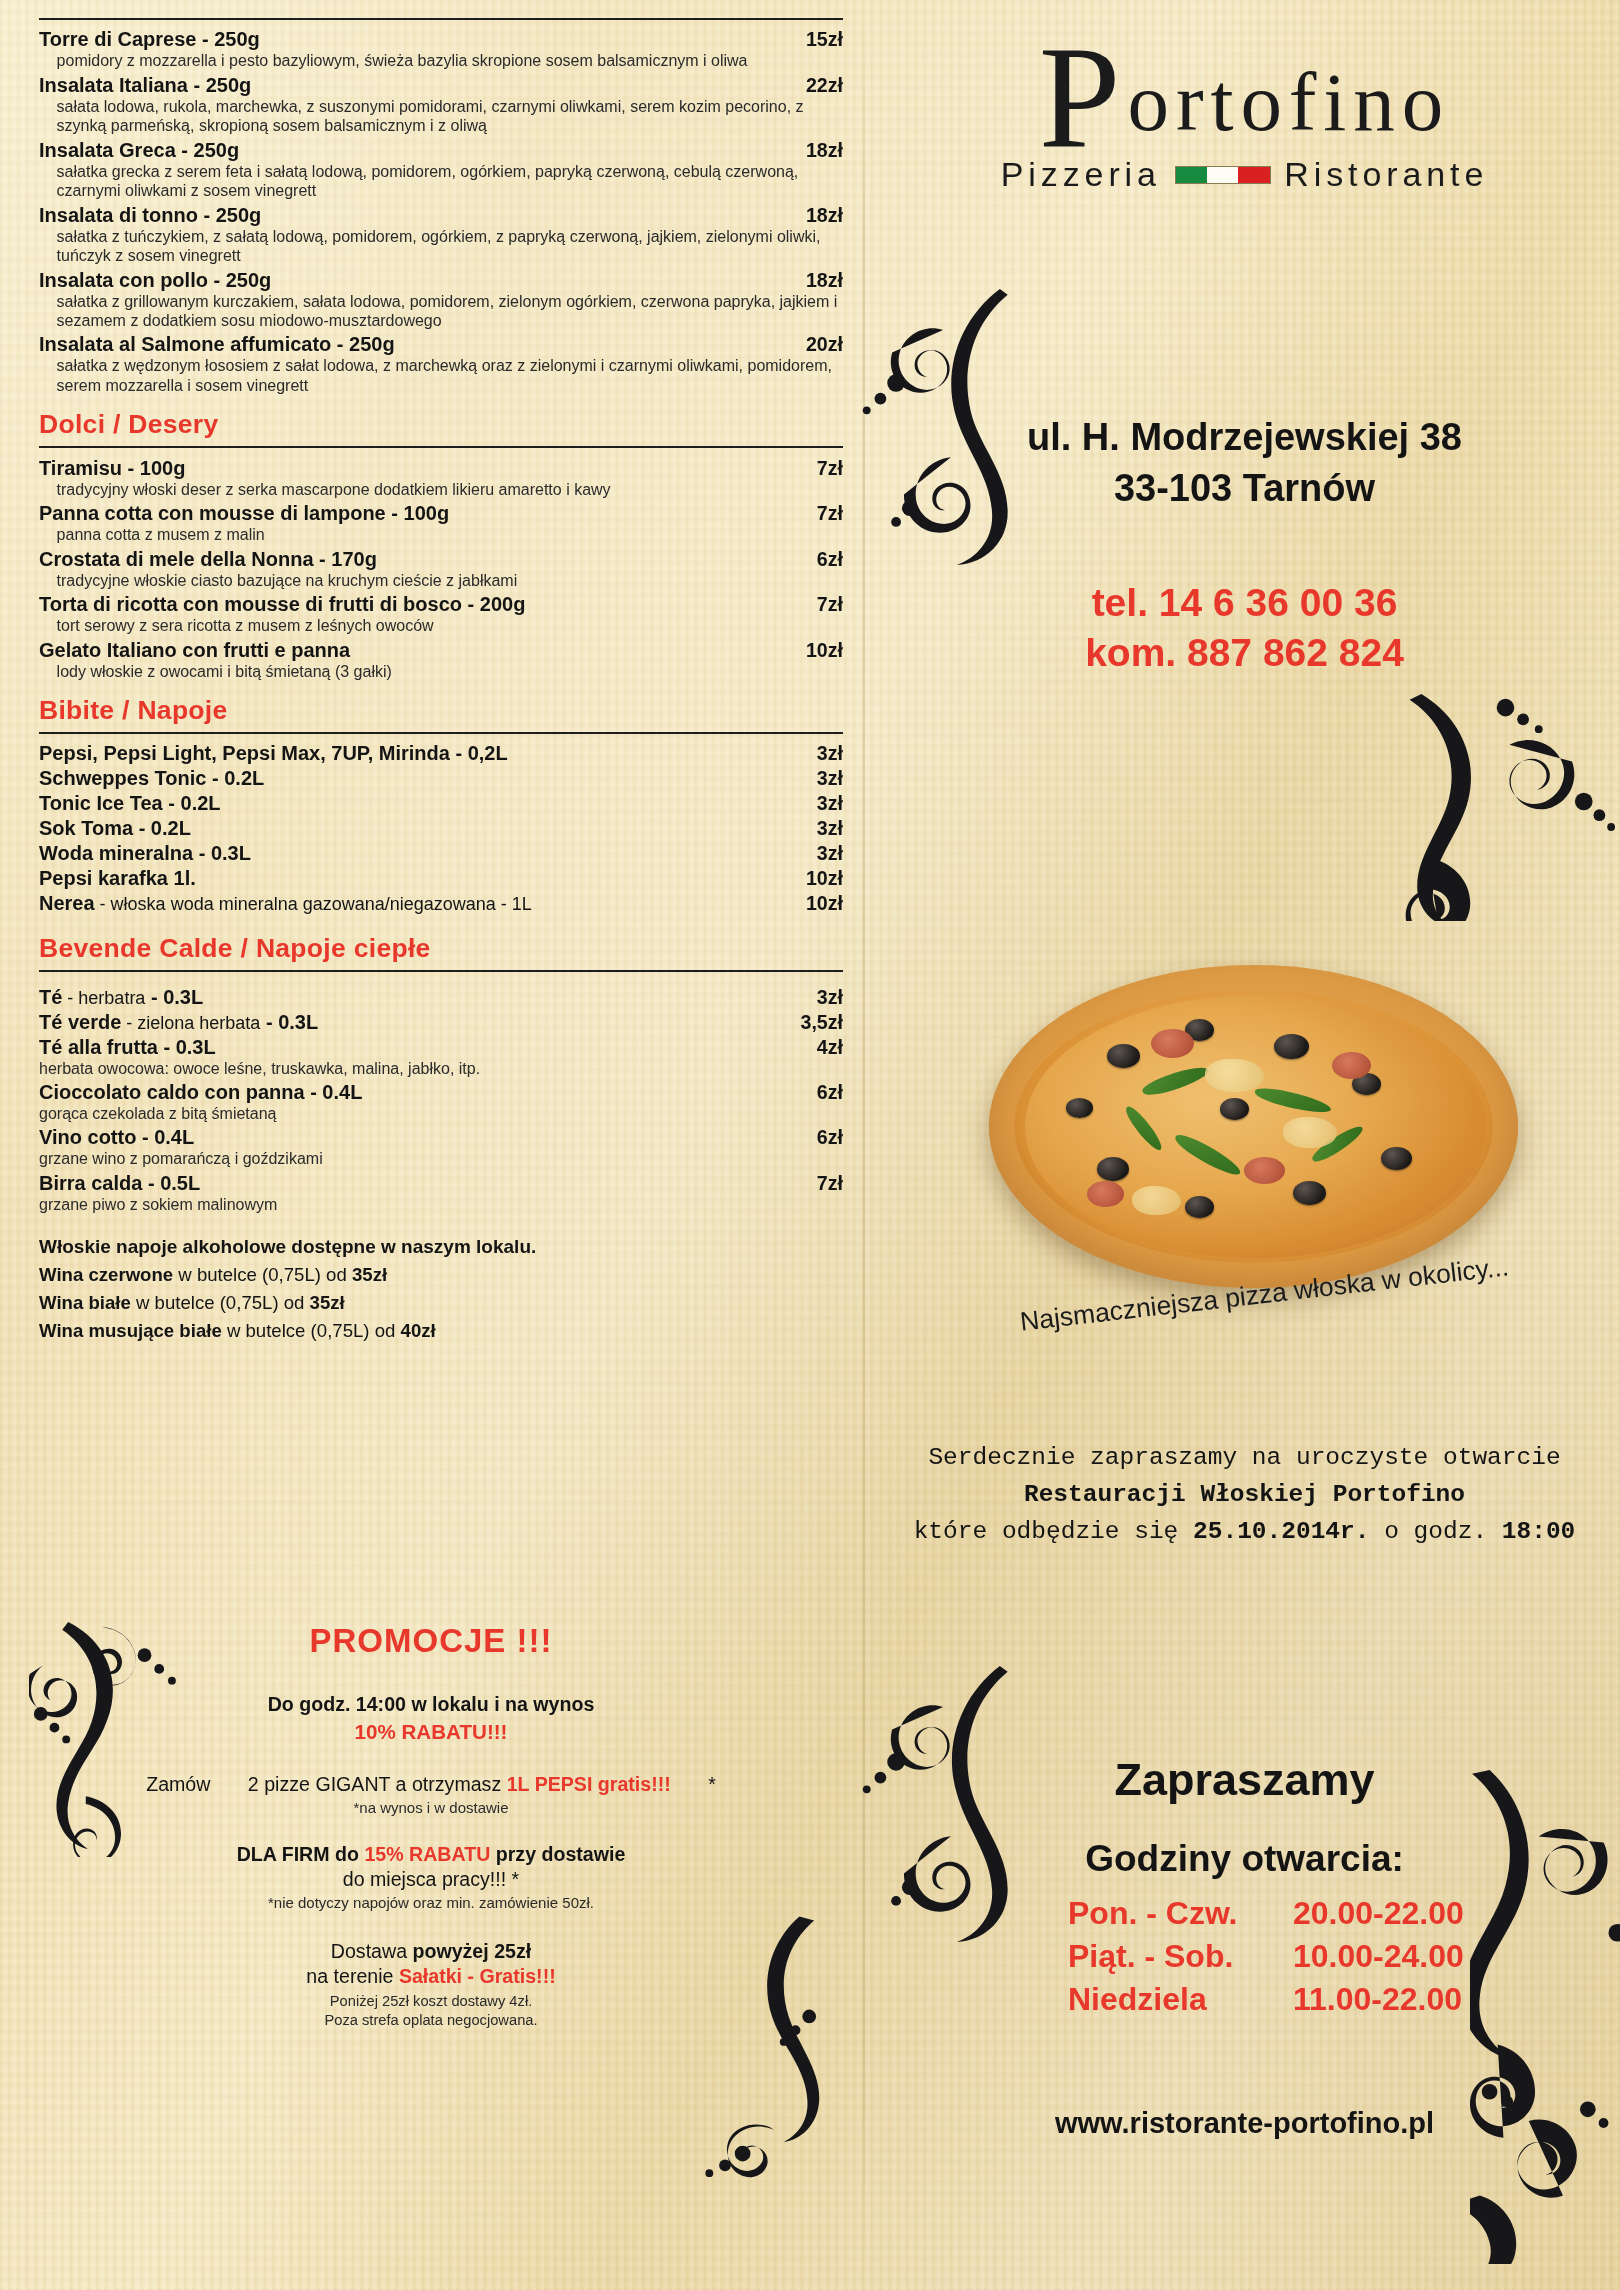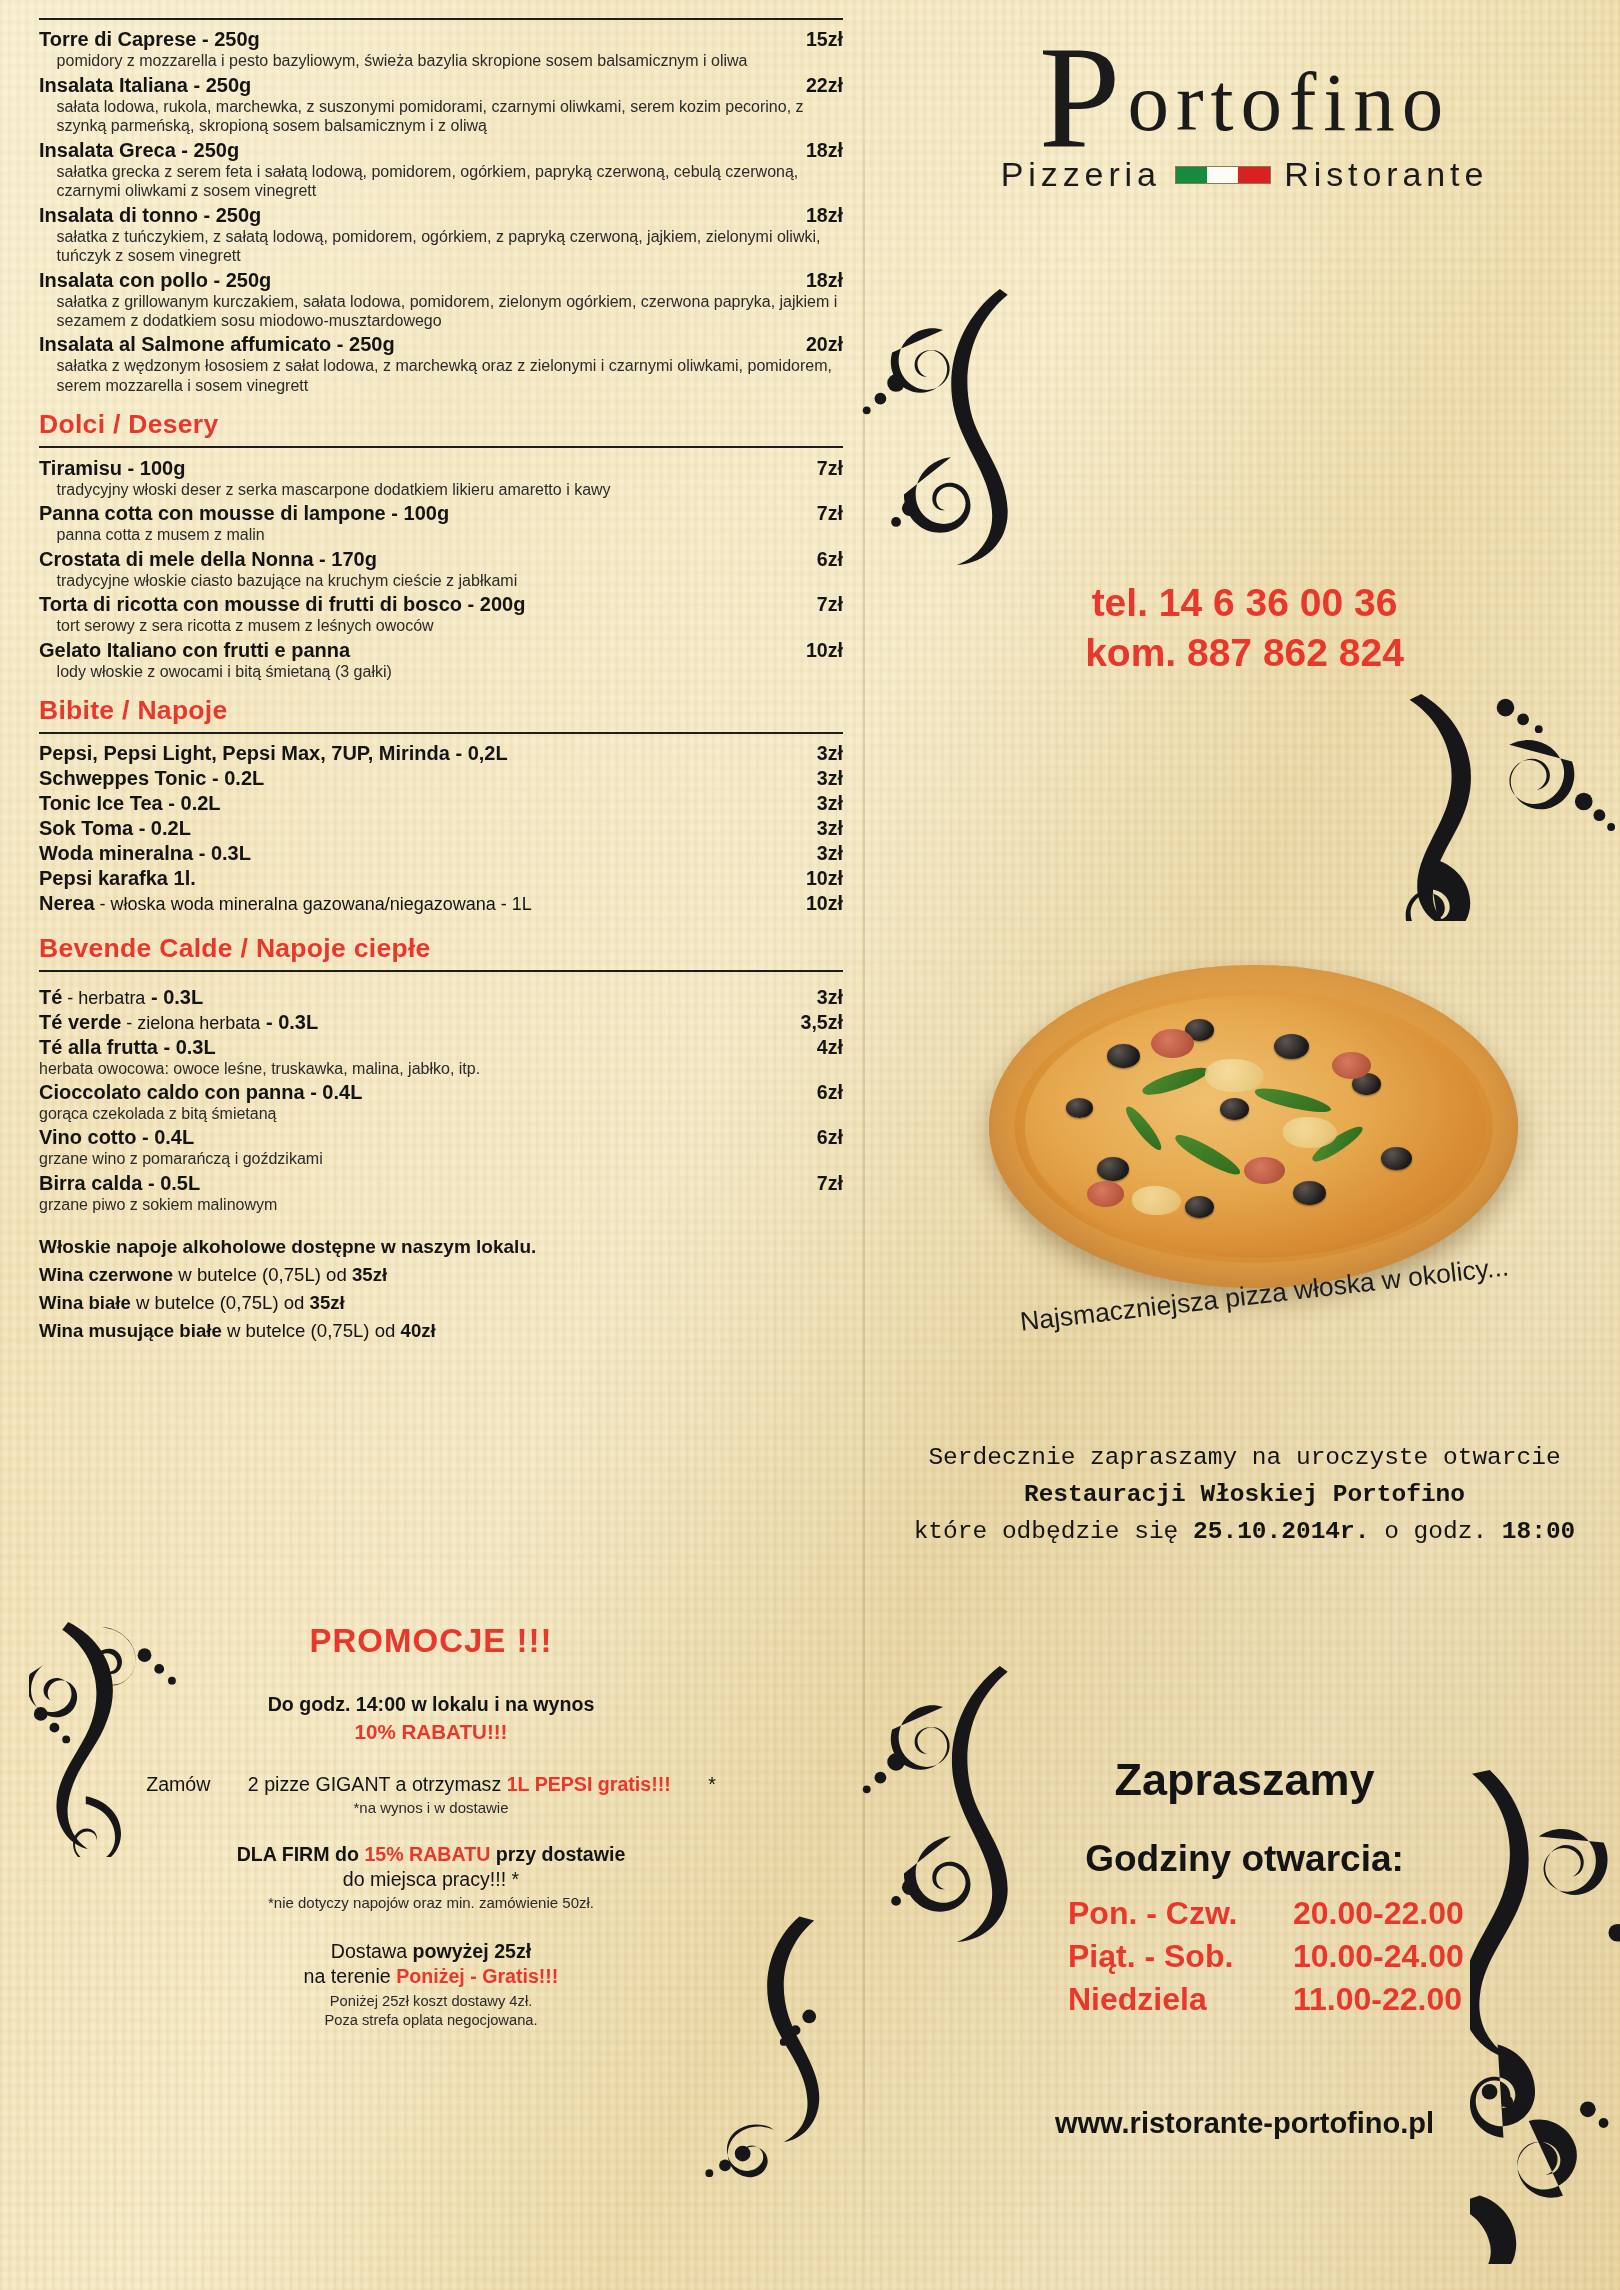--- a/index.html
+++ b/index.html
@@ -422,21 +422,21 @@
     <div class="promo-l4">
       <b>DLA FIRM do </b><span class="red">15% RABATU</span><b> przy dostawie</b>
     </div>
     <div class="promo-l5">do miejsca pracy!!! *</div>
     <div class="promo-small">*nie dotyczy napojów oraz min. zamówienie 50zł.</div>
 
     <div class="promo-l6">
       <span>Dostawa </span><b>powyżej 25zł</b>
     </div>
     <div class="promo-l7">
-      <span>na terenie </span><span class="red">Poniżej - Gratis!!!</span>
+      <span>na terenie </span><span class="red">Sałatki - Gratis!!!</span>
     </div>
     <div class="promo-tiny">Poniżej 25zł koszt dostawy 4zł.</div>
     <div class="promo-tiny" style="margin-top:0;">Poza strefa oplata negocjowana.</div>
   </div>
 
   <div class="orn" style="left:29px; top:1612px;">
     <svg width="186" height="245" viewBox="0 0 190 250">
       <g fill="#17171a">
         <path d="M40 10 C80 30, 95 70, 80 110 C70 140, 45 160, 40 195 C37 215, 45 232, 60 242 C42 238, 28 220, 28 198 C28 165, 55 140, 64 112 C76 76, 66 40, 34 18 Z"></path>
         <path d="M86 18 c16 6 26 22 22 38 -4 14 -18 22 -30 18 -11 -4 -16 -16 -12 -26 4 -9 14 -13 22 -9 7 4 9 13 5 19 -3 5 -10 7 -14 3 7 1 12 -4 11 -10 -1 -7 -8 -11 -15 -8 -8 3 -11 13 -7 21 5 9 17 13 27 8 12 -6 17 -21 12 -34 -5 -14 -19 -22 -33 -23z"></path>
@@ -490,20 +490,24 @@
           <circle cx="44" cy="106" r="9"></circle>
             <circle cx="28" cy="122" r="6"></circle>
             <circle cx="14" cy="134" r="4"></circle>
           <path d="M100 182 c-20 2 -36 18 -36 38 0 17 13 30 29 30 12 0 22 -10 22 -21 0 -9 -8 -17 -17 -17 -7 0 -13 6 -13 13 0 6 4 10 9 11 -7 1 -13 -4 -13 -12 0 -9 8 -16 18 -16 12 0 21 10 21 23 0 16 -14 28 -31 28 -21 0 -37 -17 -37 -39z"></path>
           <circle cx="58" cy="234" r="8"></circle>
             <circle cx="44" cy="248" r="5"></circle>
         </g>
       </svg>
     </div>
 
+    <div class="addr">
+      <div>ul. H. Modrzejewskiej 38</div>
+      <div>33-103 Tarnów</div>
+    </div>
 
     <div class="tel">
       <div>tel. 14 6 36 00 36</div>
       <div>kom. 887 862 824</div>
     </div>
 
     <div class="orn" style="left:510px; top:686px;">
       <svg width="225" height="235" viewBox="0 0 230 240">
         <g fill="#17171a">
           <path d="M30 8 c40 24 58 66 48 108 -8 34 -34 58 -36 92 -2 18 6 32 20 38 -18 0 -34 -16 -36 -36 -3 -34 24 -62 32 -94 10 -40 -6 -80 -40 -102z"></path>

